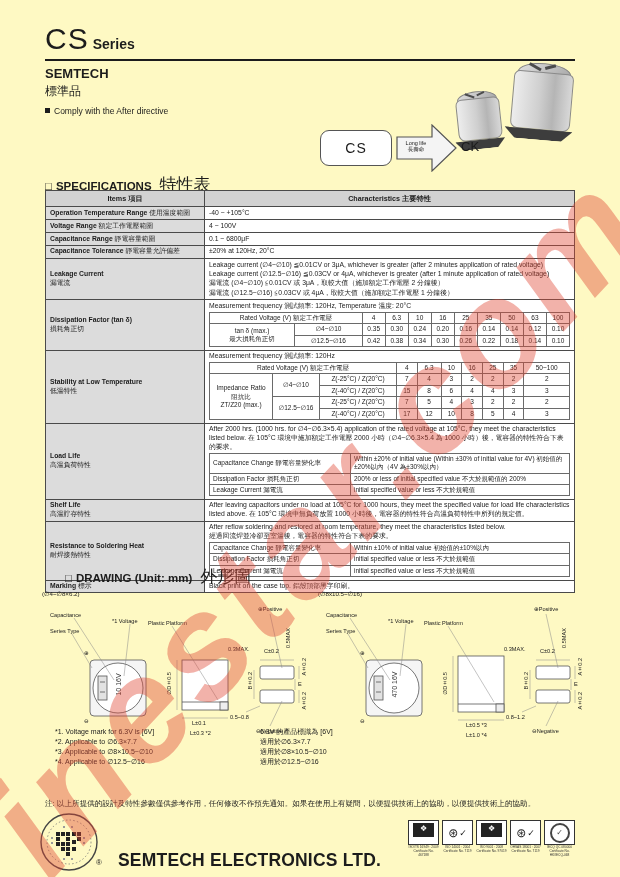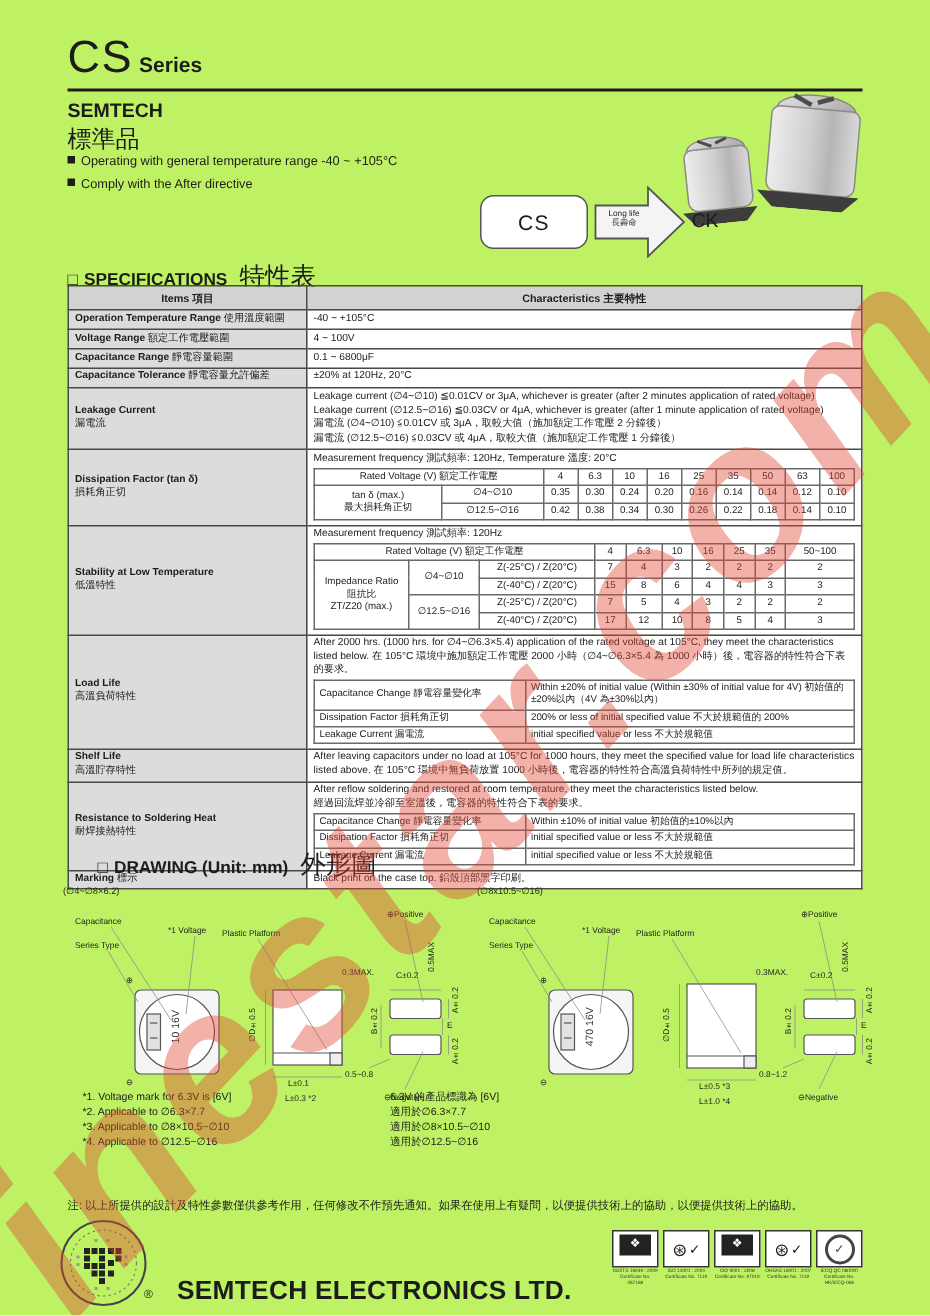--- a/index.html
+++ b/index.html
@@ -1,25 +1,25 @@
 <!DOCTYPE html>
 <html><head>
 <meta charset="utf-8">
 <style>
   html,body{margin:0;padding:0;background:#fff;}
-  .page{position:relative;width:620px;height:877px;background:#bef264;overflow:hidden;
+  .page{position:relative;width:620px;height:877px;background:#fef9c3;overflow:hidden;
         font-family:"Liberation Sans",sans-serif;color:#1c1c1c;}
   .abs{position:absolute;}
 
   
   .title-main{font-size:30px;font-weight:400;letter-spacing:1px;}
   .title-suffix{font-size:14px;font-weight:700;margin-left:4px;}
   .rule{height:2px;background:#1c1c1c;}
   .std-head{font-size:13px;font-weight:700;}
-  .std-cn{font-size:16px;}
+  .std-cn{font-size:12px;}
   .bullets{font-size:8.5px;line-height:11px;}
   .bullet{margin-bottom:4px;}
   .bullet .sq{display:inline-block;width:5px;height:5px;background:#1c1c1c;margin-right:4px;vertical-align:1px;}
   .bullet .cn{margin-left:9px;}
 
   
   .cap{position:absolute;}
   .cap .body{position:relative;border:1px solid #8a8a8a;border-radius:6px 6px 7px 7px;
     background:linear-gradient(90deg,#ededed 0%,#cfcfcf 45%,#b5b5b5 70%,#d8d8d8 100%);}
   .cap .top{position:absolute;border:1px solid #868686;border-radius:50%;
@@ -96,21 +96,20 @@
   <div class="abs" style="left:45px;top:22px;">
     <span class="title-main">CS</span><span class="title-suffix">Series</span>
   </div>
   <div class="rule abs" style="left:45px;top:59px;width:530px;"></div>
 
   <div class="abs std-head" style="left:45px;top:66px;">SEMTECH</div>
   <div class="abs std-cn" style="left:45px;top:83px;">標準品</div>
 
   <div class="abs bullets" style="left:45px;top:102px;width:290px;">
     <div class="bullet">
-      <div><span class="sq"></span><span>Operating with general temperature range -40 ~ +105°C</span></div>
     </div>
     <div class="bullet">
     </div>
     <div class="bullet">
       <div><span class="sq"></span><span>Comply with the After directive</span></div>
     </div>
   </div>
 
   <div class="cap" style="left:457px;top:98px;transform:rotate(-6deg);">
     <div class="top" style="left:2px;top:-7px;width:38px;height:15px;"></div>

